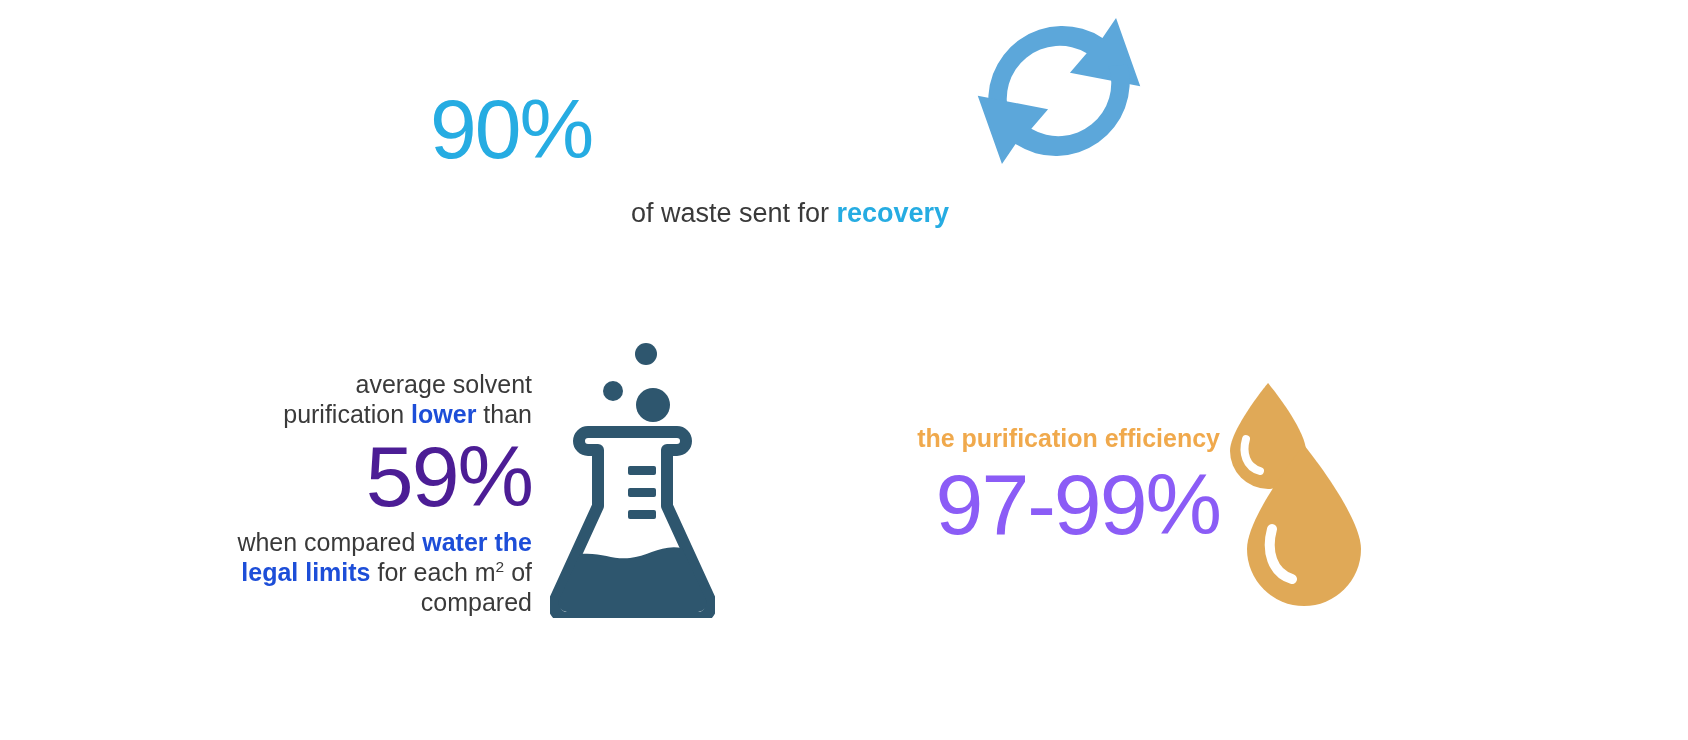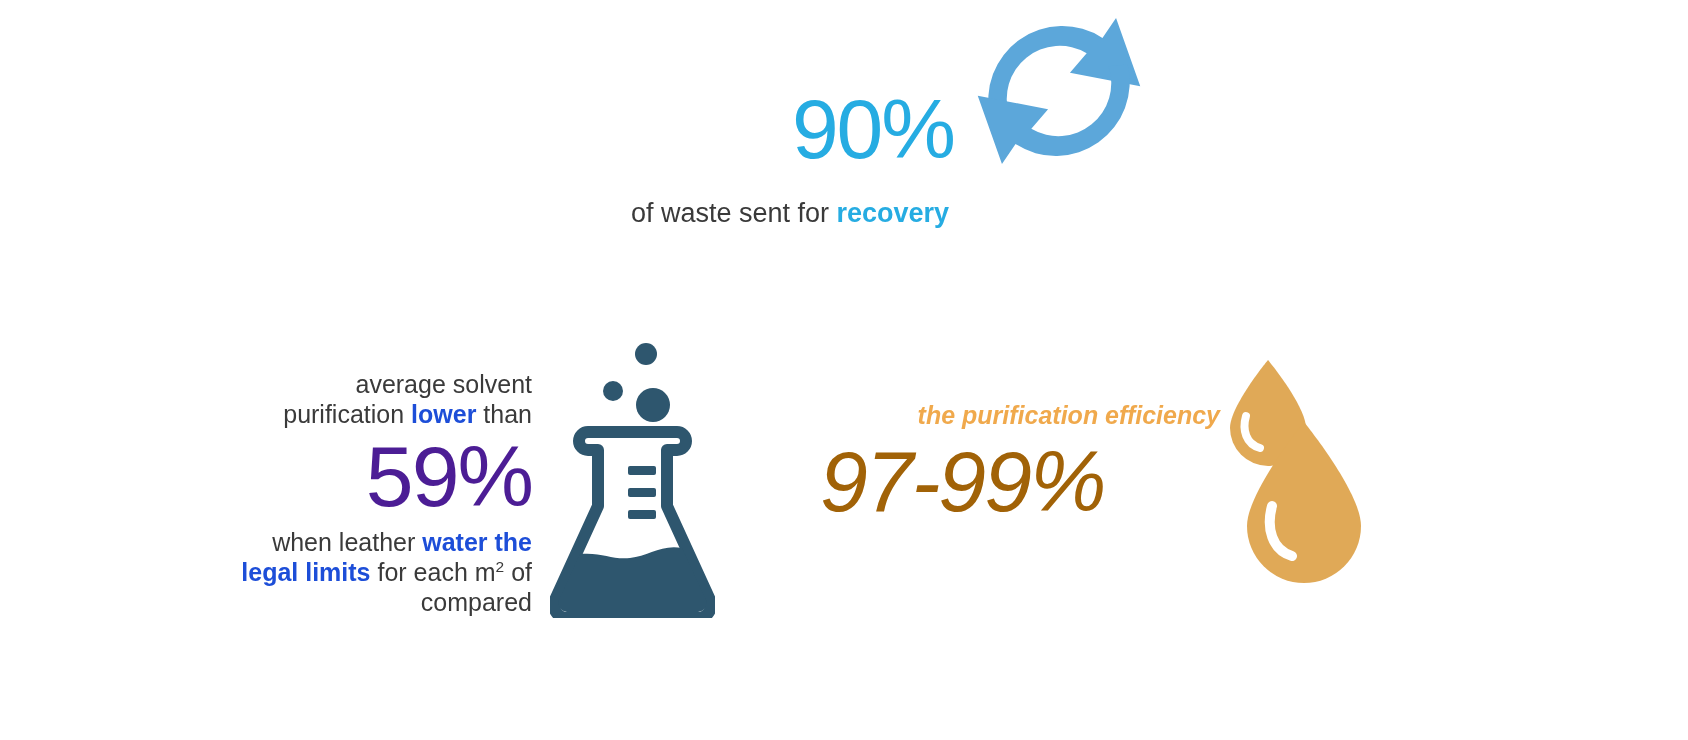--- a/index.html
+++ b/index.html
@@ -43,21 +43,21 @@
     height: 260px;
   }
   #recovery-row {
     position: absolute;
     left: 0;
     top: 60px;
     width: 720px;
     height: 130px;
     display: flex;
     align-items: center;
-    justify-content: flex-end;
+    justify-content: space-between;
   }
   #recovery-value {
     font-size: 84px;
     color: #26ace2;
     font-weight: 300;
     letter-spacing: -2px;
     line-height: 1;
     margin-right: 6px;
     transform: translateY(4px);
   }
@@ -111,45 +111,44 @@
     left: 430px;
     top: 8px;
     width: 165px;
     height: 280px;
   }
 
   
   #block-water {
     position: absolute;
     left: 820px;
-    top: 340px;
+    top: 363px;
     width: 620px;
     height: 290px;
-    font-style: italic;
   }
   #water-text {
     position: absolute;
     left: 0px;
     top: 60px;
     width: 400px;
     text-align: right;
     color: #3a3a3a;
     font-size: 25px;
     line-height: 30px;
   }
   #water-text .em { color: #f0a94c; }
   #water-value {
     display: block;
     font-size: 86px;
-    color: #a16207;
+    color: #8b5cf6;
     font-weight: 300;
     letter-spacing: -2px;
     line-height: 86px;
     margin-top: 8px;
-    text-align: left;
+    text-align: right;
   }
   #drops-icon {
     position: absolute;
     left: 400px;
     top: 14px;
     width: 145px;
     height: 240px;
   }
 
   sup { font-size: 0.62em; vertical-align: super; line-height: 0; }
@@ -192,21 +191,21 @@
   </div>
 
   <div id="block-solvent">
 
     <div id="solvent-text">
       <div class="body-line">average solvent</div>
       <div class="body-line"><span>purification </span><span class="em">lower</span><span> than</span></div>
 
       <span id="solvent-value" class="stat-big">59%</span>
 
-      <div class="body-line"><span>when leather </span><span class="em">water the</span></div>
+      <div class="body-line"><span>when compared </span><span class="em">water the</span></div>
       <div class="body-line"><span class="em">legal limits</span><span> for each m</span><sup>2</sup><span> of</span></div>
       <div class="body-line">compared</div>
     </div>
 
     <svg id="flask-icon" viewBox="0 0 165 280">
 
       <circle cx="96" cy="16" r="11" fill="#2e566e"></circle>
       <circle cx="63" cy="53" r="10" fill="#2e566e"></circle>
       <circle cx="103" cy="67" r="17" fill="#2e566e"></circle>
 

